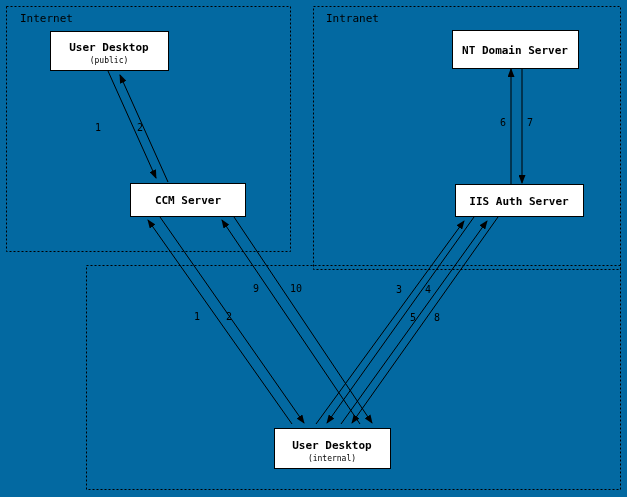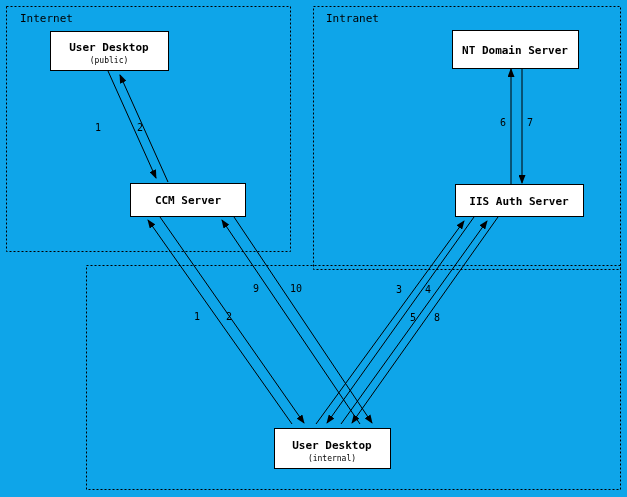--- a/index.html
+++ b/index.html
@@ -4,21 +4,21 @@
 <style>
   html, body {
     margin: 0;
     padding: 0;
     background: #ffffff;
   }
   #diagram-root {
     position: relative;
     width: 627px;
     height: 497px;
-    background: #0ea5e9;
+    background: #0369a1;
     font-family: "DejaVu Sans Mono", "Liberation Mono", monospace;
     overflow: hidden;
   }
   svg#diagram-svg {
     position: absolute;
     left: 0;
     top: 0;
     width: 627px;
     height: 497px;
   }

